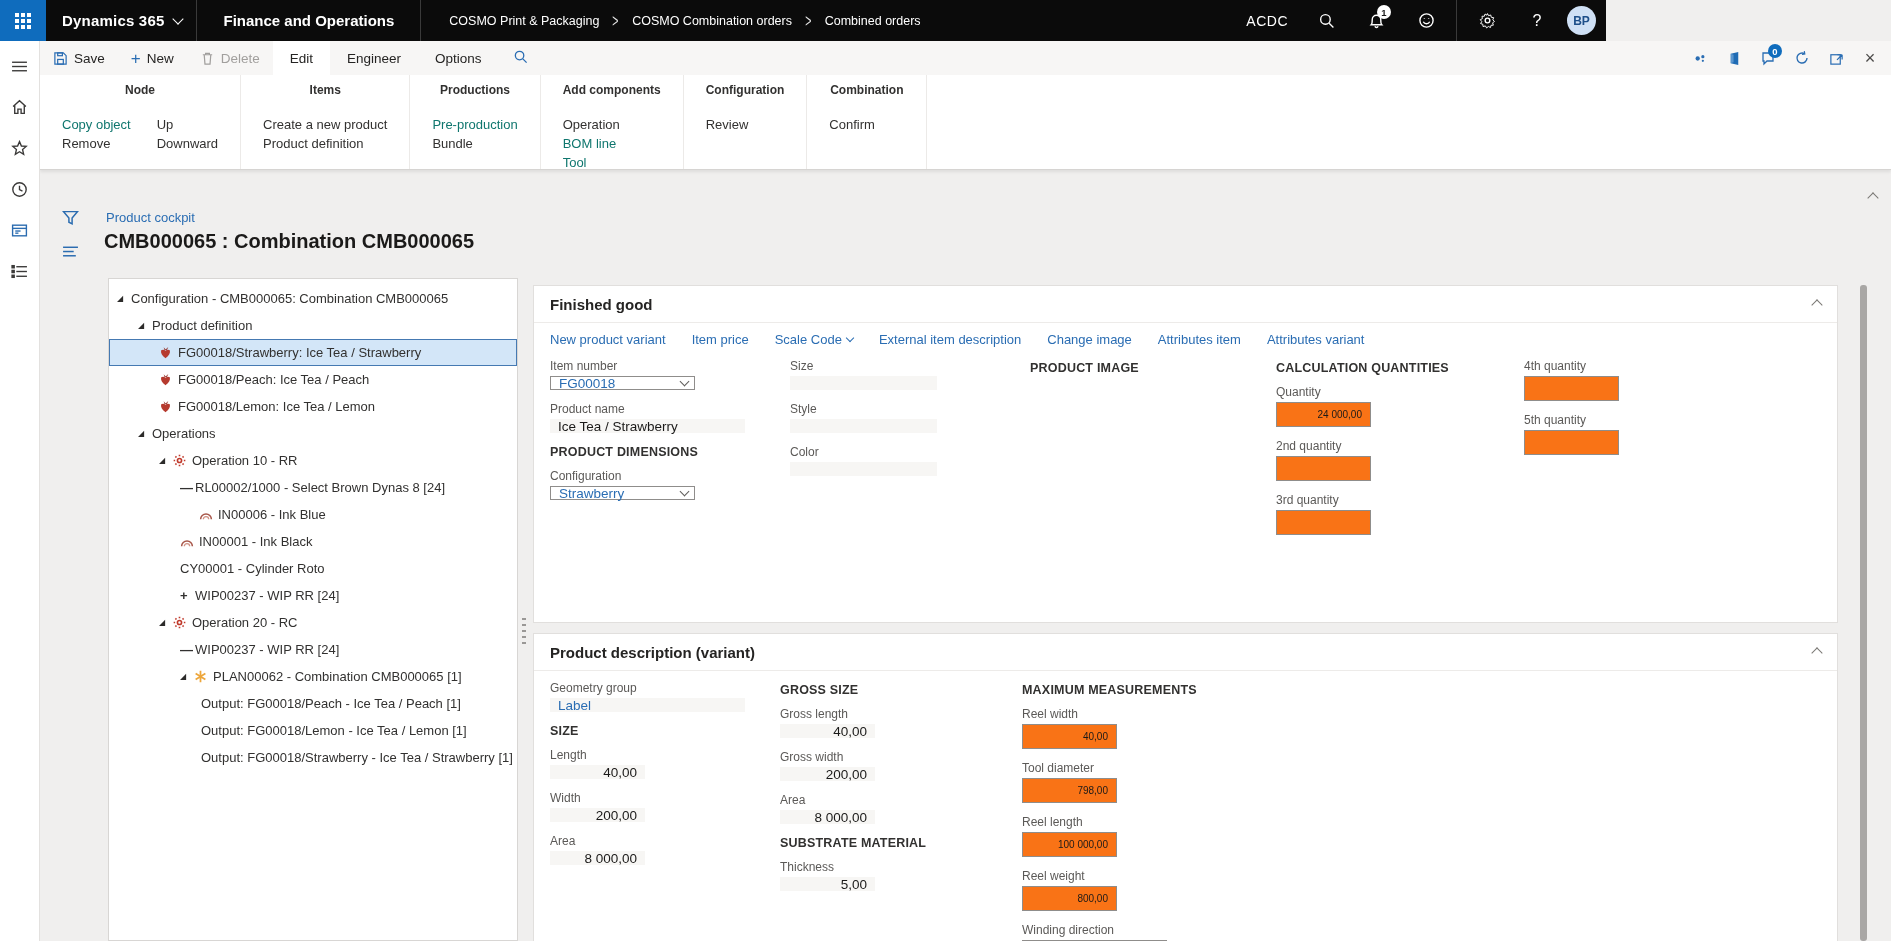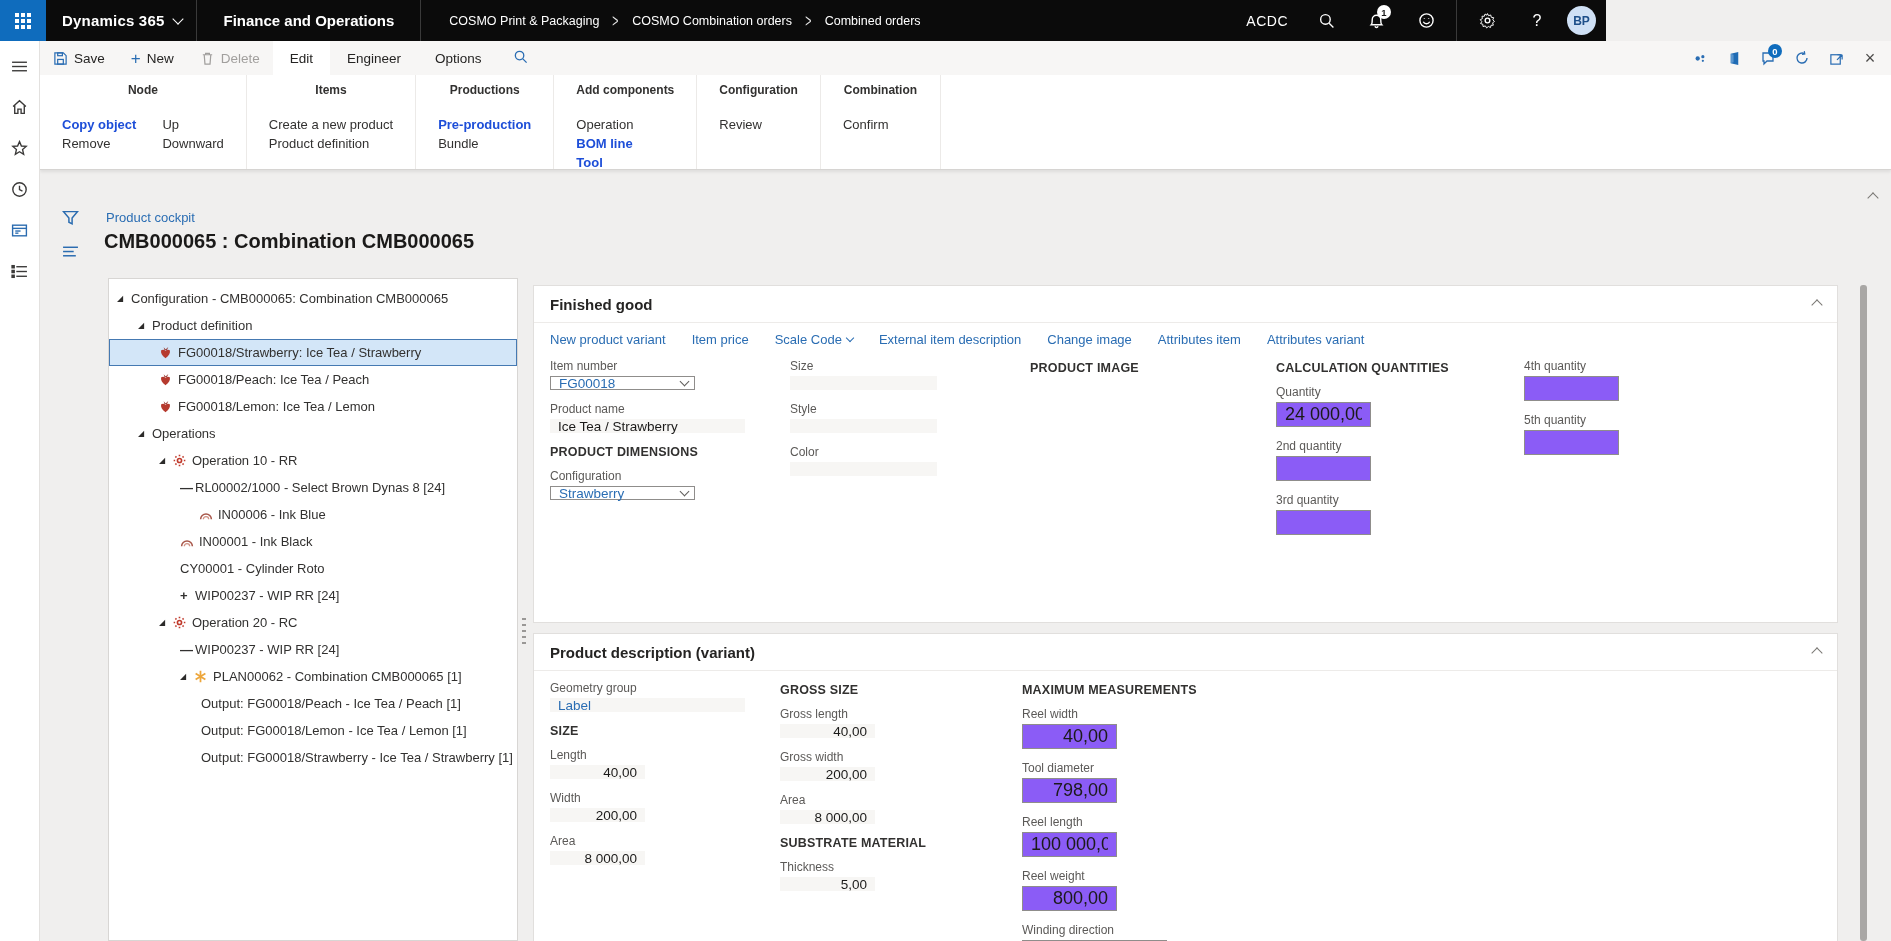--- a/index.html
+++ b/index.html
@@ -51,21 +51,21 @@
     color:#fff; font-size:9.5px; display:flex; align-items:center; justify-content:center; font-weight:700; }
 
   
   .ribbon { position:absolute; left:40px; top:75px; width:1851px; height:95px; background:#fff;
     border-bottom:1px solid #d6d4d2; box-shadow:0 2px 3px rgba(0,0,0,.08); display:flex; z-index:9; }
   .rgroup { padding:8px 22px 0 22px; border-right:1px solid #eceae8; min-width:120px; }
   .rgroup-title { font-size:12px; font-weight:700; text-align:center; color:#323130; margin-bottom:18px; }
   .rgroup-items { display:grid; grid-auto-flow:column; column-gap:26px; row-gap:0; }
   .ritem { font-size:13px; color:#323130; height:19px; line-height:19px; cursor:pointer; background:none; border:none;
     text-align:left; font-family:inherit; white-space:nowrap; }
-  .ritem.disabled { color:#1d4ed8; cursor:default;font-weight:bold; }
+  .ritem.disabled { color:#0f766e; cursor:default; }
 
   
   .page { position:absolute; left:40px; top:170px; width:1851px; height:771px; background:#f0efee; overflow:hidden; }
   .collapse-ribbon { position:absolute; right:14px; top:18px; cursor:pointer; }
   .chev-up { display:inline-block; width:8px; height:8px; border-left:1.5px solid #7a7874; border-top:1.5px solid #7a7874; transform:rotate(45deg); }
   .filter-col { position:absolute; left:10px; top:40px; width:40px; display:flex; flex-direction:column; gap:18px; align-items:center; }
   .filter-col svg { stroke:#2b6cb0; fill:none; stroke-width:1.4; cursor:pointer; }
   .cockpit-link { position:absolute; left:66px; top:40px; font-size:13px; color:#2a6db3; cursor:pointer; }
   .page-title { position:absolute; left:64px; top:60px; font-size:20px; font-weight:700; color:#1b1a19; }
 
@@ -92,21 +92,21 @@
   .grp-h { font-size:12.5px; font-weight:700; color:#323130; margin:2px 0 10px 0; letter-spacing:.2px; }
   .fld { margin-bottom:12px; }
   .fld label { display:block; font-size:12px; color:#5b5957; margin-bottom:3px; }
   .ctl { height:14px; font-size:13.5px; display:flex; align-items:center; }
   .ro { background:#f7f6f4; color:#1b1a19; padding:0 8px; }
   .ro.num { justify-content:flex-end; }
   .ro a { color:#2a6db3; text-decoration:none; cursor:pointer; }
   .combo { background:#fff; border:1px solid #8f8d8b; padding:0 6px 0 8px; justify-content:space-between; cursor:pointer; }
   .combo .val { color:#2a6db3; }
   .combo .cchev { width:7px; height:7px; border-left:1.3px solid #605e5c; border-bottom:1.3px solid #605e5c; transform:rotate(-45deg); margin-top:-3px; }
-  input.inp { height:25px; border:1px solid #8f8d8b; background:#8b5cf6; font-size:18px; color:#1b1a19;
+  input.inp { height:25px; border:1px solid #8f8d8b; background:#f97316; font-size:10px; color:#1b1a19;
     font-family:inherit; padding:0 8px; outline:none; display:block; }
   input.inp.num { text-align:right; }
   .w195{width:195px;} .w147{width:147px;} .w145{width:145px;} .w95{width:95px;}
 
   .scrollbar { position:absolute; left:1820px; top:115px; width:7px; height:656px; background:#a9a7a5; border-radius:3px; }
 </style>
 </head>
 <body>
 
 <div class="topbar">

